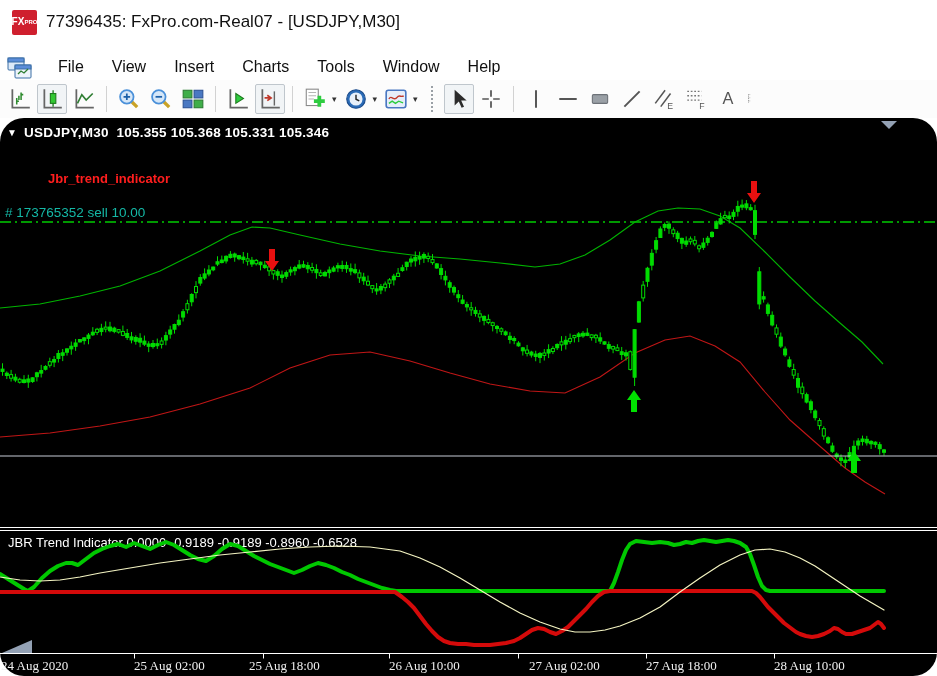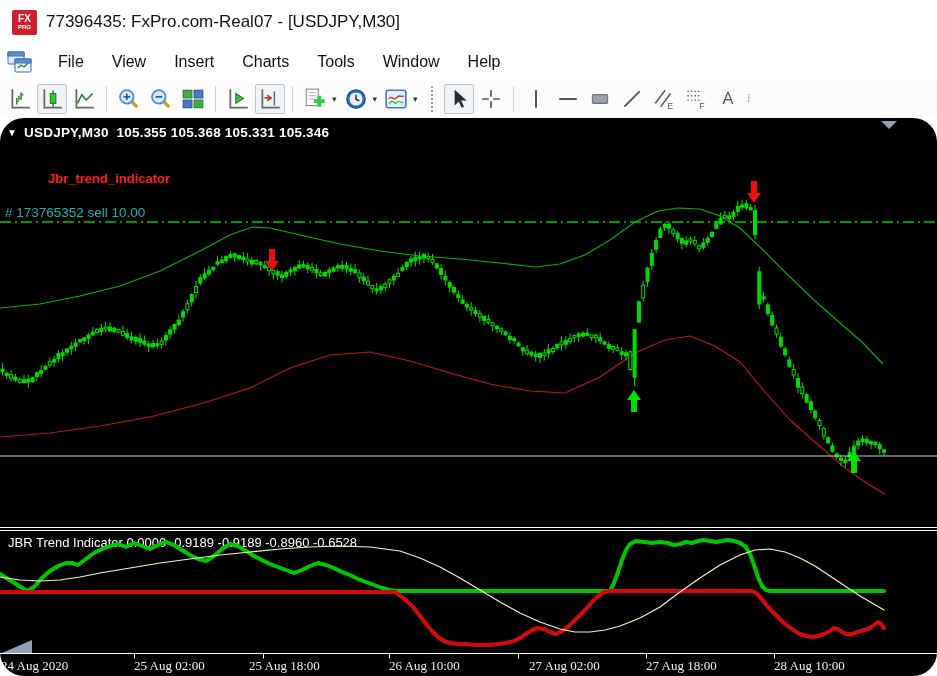--- a/index.html
+++ b/index.html
@@ -3,28 +3,28 @@
 <meta charset="utf-8">
 <style>
   * { margin:0; padding:0; box-sizing:border-box; }
   html,body { width:937px; height:676px; overflow:hidden; background:#fff;
               font-family:"Liberation Sans", sans-serif; }
   .window { position:relative; width:937px; height:676px; background:#fff; }
 
   
   .titlebar { height:44px; display:flex; align-items:center; padding-left:12px; background:#fff; }
   .app-icon { width:25px; height:25px; background:#cf1f2e; border-radius:2px; color:#fff;
-              display:flex; flex-direction:column; align-items:center; justify-content:center;
+              display:flex; flex-direction:row; align-items:center; justify-content:center;
               font-weight:bold; line-height:1; margin-right:9px; }
   .app-icon .l1 { font-size:10px; letter-spacing:0; }
   .app-icon .l2 { font-size:6px; }
   .title-text { font-size:17px; color:#111; }
 
   
-  .menubar { height:36px; display:flex; align-items:center; padding-left:6px; background:#fff; }
+  .menubar { height:36px; display:flex; align-items:flex-end; padding-left:6px; background:#fff; }
   .menu-icon { width:28px; height:24px; margin-right:10px; }
   .menu-item { font-size:16px; color:#101010; padding:4px 14px; cursor:default; }
 
   
   .toolbar { height:38px; display:flex; align-items:center; padding-left:4px; background:#fcfcfc; }
   .tb-btn { width:30px; height:30px; display:flex; align-items:center; justify-content:center;
             border:1px solid transparent; border-radius:2px; margin:0 1px; }
   .tb-btn.active { border-color:#bfc6cc; background:#f1f4f6; }
   .tb-sep { width:1px; height:26px; background:#d2d2d2; margin:0 6px; }
   .tb-grip { width:5px; height:26px; border-left:2px dotted #9aa0a6; margin:0 7px 0 10px; }

